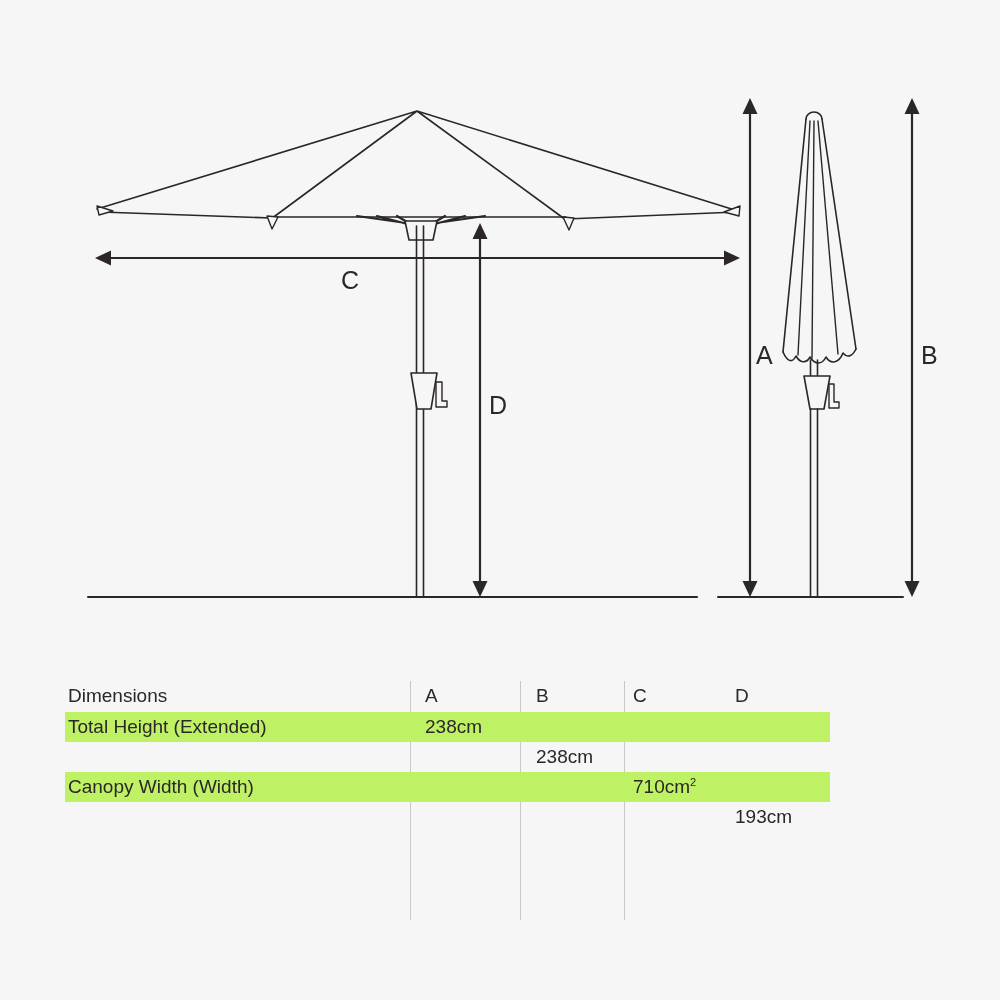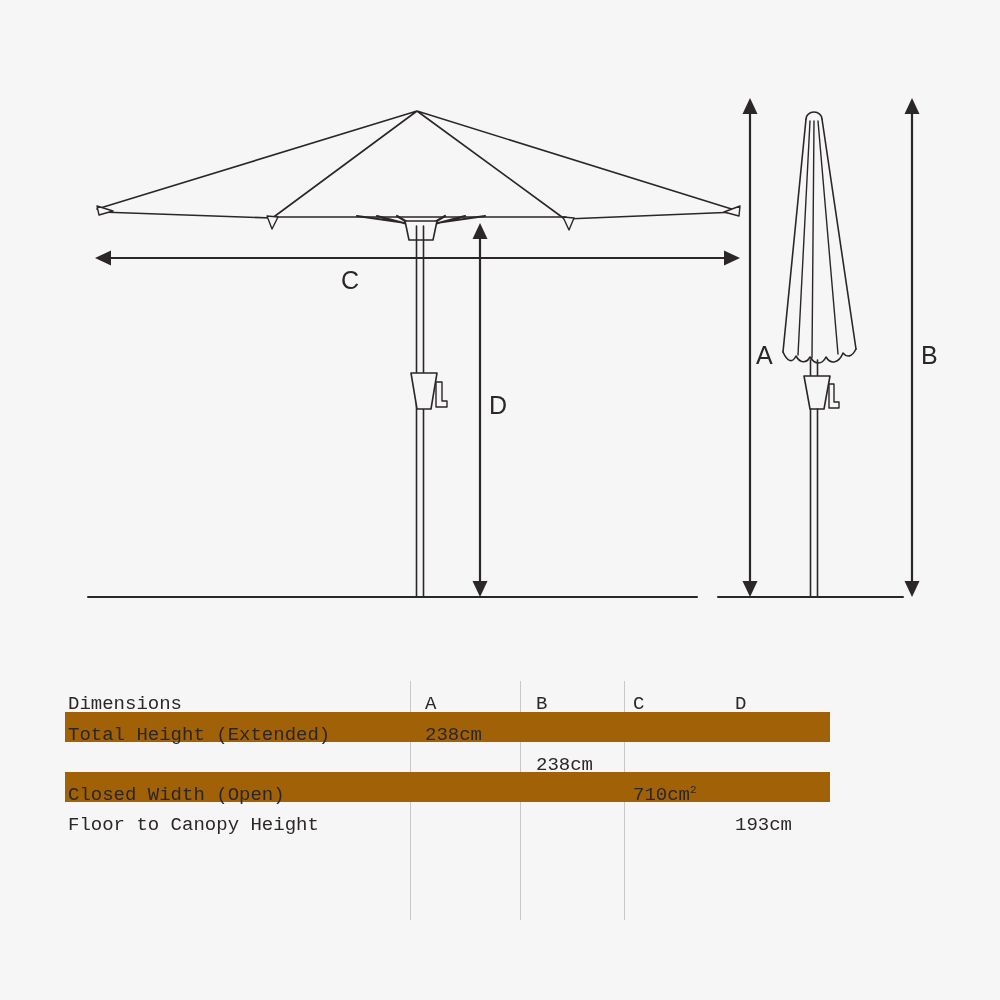--- a/index.html
+++ b/index.html
@@ -17,22 +17,22 @@
     font-size:25px;
     fill:#2b2628;
   }
   
   .table-wrap{
     position:absolute;left:65px;top:680px;width:870px;height:245px;
     font-size:19px;
   }
   .t-row{position:relative;width:765px;height:30px;line-height:30px;white-space:nowrap;}
   .t-row.header{height:32px;line-height:32px;}
-  .t-row.shaded{background:#a16207;text-align:center;}
-  .cell{position:absolute;top:8px;font-family:Liberation Mono, monospace;}
+  .t-row.shaded{background:#bef264;text-align:center;}
+  .cell{position:absolute;top:0;}
   .c0{left:3px;}
   .c1{left:360px;}
   .c2{left:471px;}
   .c3{left:568px;}
   .c4{left:670px;}
   .cell sup{font-size:11px;line-height:0;vertical-align:super;}
   .v-div{
     position:absolute;top:1px;height:239px;width:1px;
     background:#c9c7c8;
   }
@@ -143,28 +143,27 @@
   </div>
 
   <div class="t-row">
     <span class="cell c1"></span>
     <span class="cell c2">238cm</span>
     <span class="cell c3"></span>
     <span class="cell c4"></span>
   </div>
 
   <div class="t-row shaded">
-    <span class="cell c0">Closed Width (Open)</span>
+    <span class="cell c0">Canopy Width (Width)</span>
     <span class="cell c1"></span>
     <span class="cell c2"></span>
     <span class="cell c3"><span>710cm</span><sup>2</sup></span>
     <span class="cell c4"></span>
   </div>
 
   <div class="t-row">
-    <span class="cell c0">Floor to Canopy Height</span>
     <span class="cell c1"></span>
     <span class="cell c2"></span>
     <span class="cell c3"></span>
     <span class="cell c4">193cm</span>
   </div>
 
 </div>
 
 </body></html>

